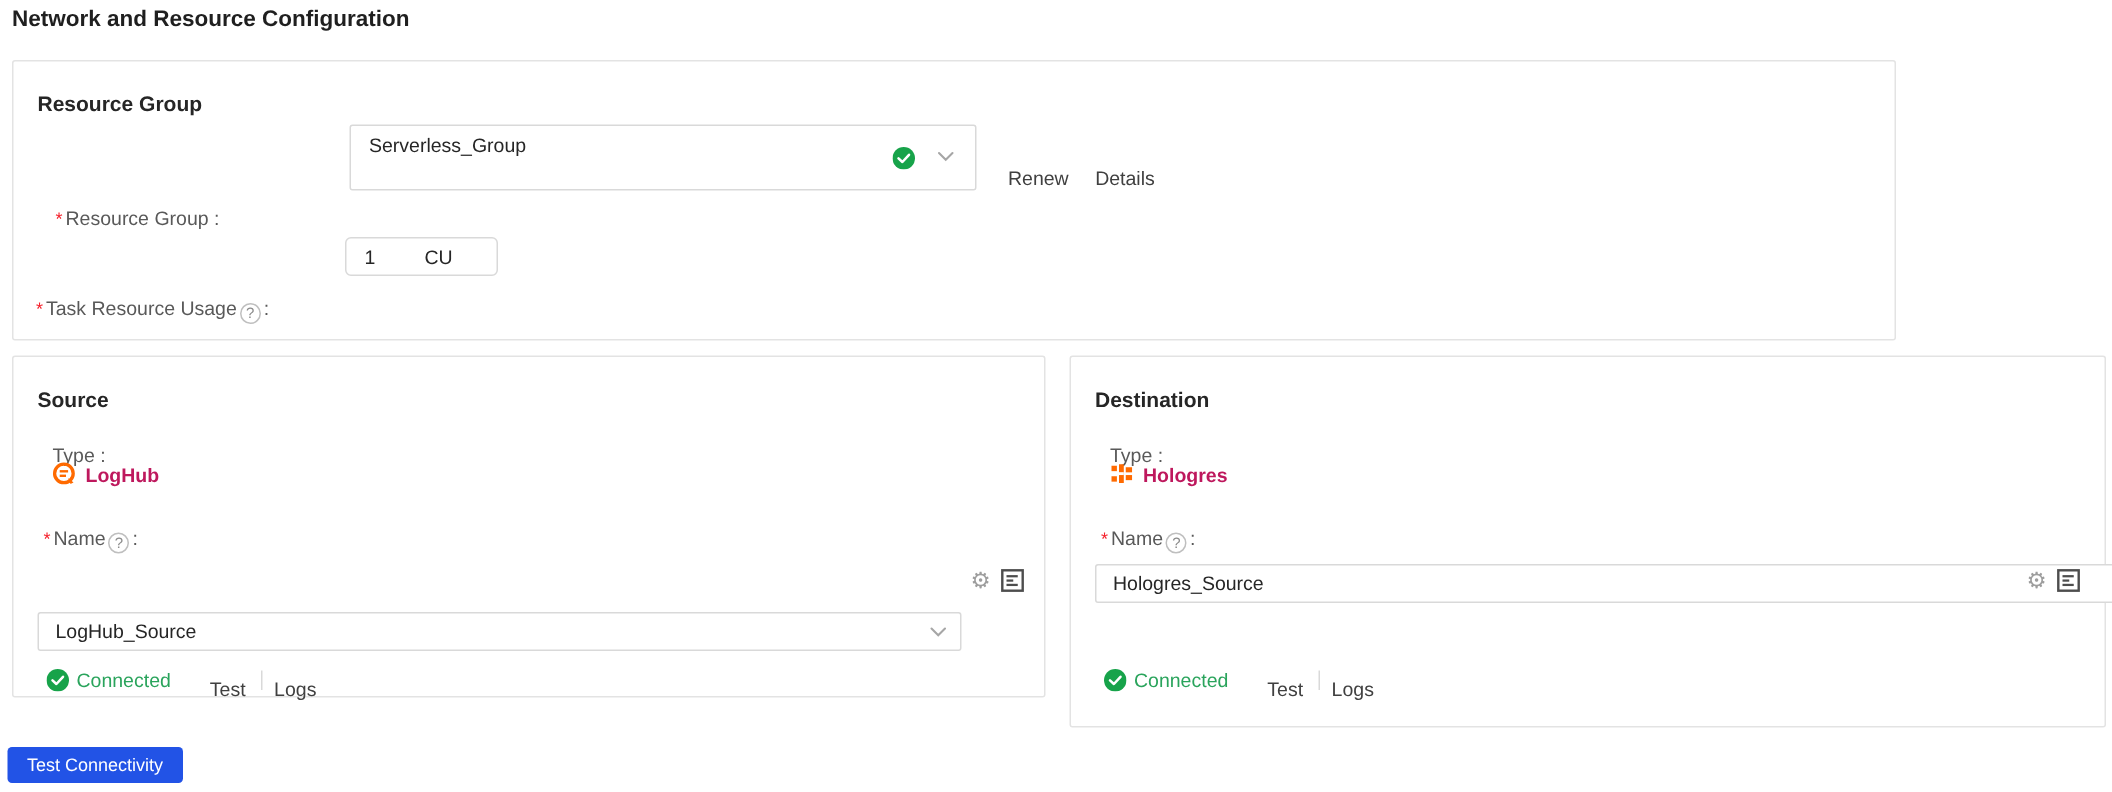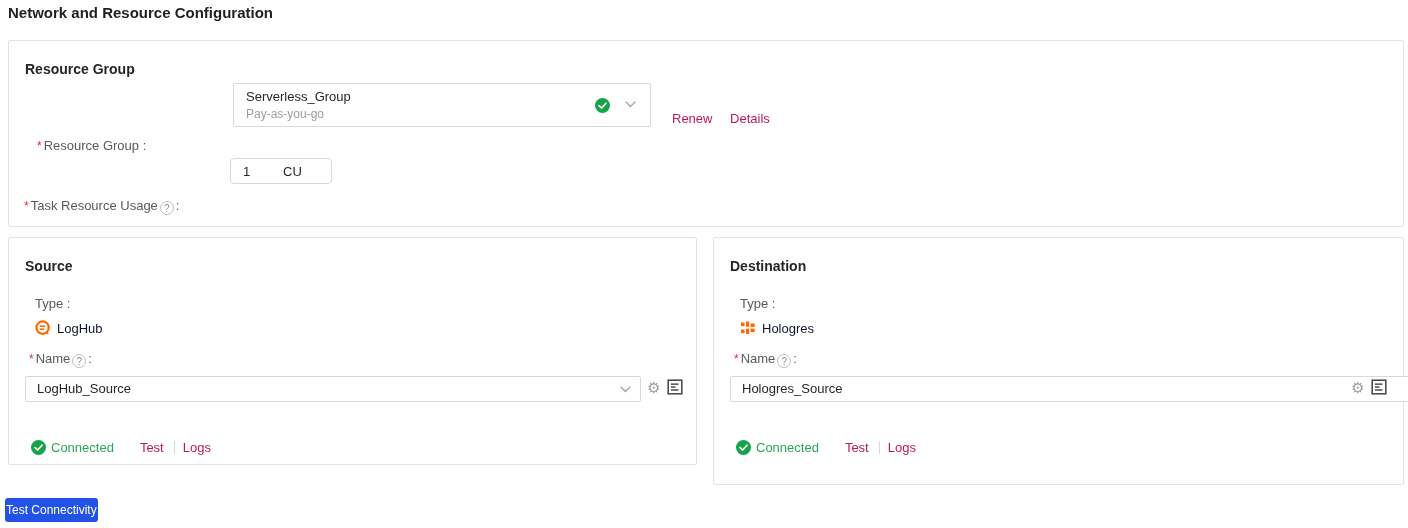--- a/index.html
+++ b/index.html
@@ -9,21 +9,21 @@
     font-family:"Liberation Sans", sans-serif; color:#262626; overflow:hidden;
   }
   .page-title {
     position:absolute; left:8px; top:4px;
     font-size:15px; font-weight:bold; color:#1f1f1f;
   }
   .panel {
     position:absolute; background:#fff;
     border:1px solid #e3e3e3; border-radius:2px;
   }
-  .panel-rg   { left:8px;   top:40px;  width:1396px; height:187px; }
+  .panel-rg   { left:8px;   top:40px;  width:1256px; height:187px; }
   .panel-src  { left:8px;   top:237px; width:689px;  height:228px; }
   .panel-dst  { left:713px; top:237px; width:691px;  height:248px; }
   .panel-heading {
     position:absolute; left:16px; top:20px;
     font-size:14px; font-weight:bold; color:#262626;
   }
   .field-label {
     position:absolute; font-size:13px; color:#595959; white-space:nowrap;
   }
   .req { color:#f5222d; margin-right:2px; font-size:12px; }
@@ -37,49 +37,49 @@
   .rg-select {
     position:absolute; left:224px; top:42px; width:418px; height:44px;
     border:1px solid #d9d9d9; border-radius:2px; background:#fff;
     padding:4px 70px 4px 12px; cursor:pointer;
   }
   .rg-select .val { font-size:13px; color:#262626; line-height:18px; }
   .rg-select .sub { font-size:12px; color:#9e9e9e; line-height:17px; }
   .rg-select .check-pos { position:absolute; right:40px; top:14px; }
   .rg-select .chev-pos  { position:absolute; right:14px; top:17px; }
   .inline-links { position:absolute; left:663px; top:70px; font-size:13px; }
-  a.link { color:#be185d; text-decoration:none; cursor:pointer; }
+  a.link { color:#404040; text-decoration:none; cursor:pointer;margin-top:12px; }
   .inline-links a.link + a.link { margin-left:14px; }
   
   .cu-box {
     position:absolute; left:221px; top:117px; width:102px; height:26px;
     border:1px solid #d9d9d9; border-radius:4px; background:#fff;
     display:flex; align-items:center;
   }
   .cu-box input {
     width:44px; height:24px; border:none; outline:none; background:transparent;
     font-size:13px; color:#262626; padding-left:12px;
     font-family:"Liberation Sans", sans-serif;
   }
   .cu-box .cu-unit { font-size:13px; color:#262626; margin-left:8px;text-align:right; }
   
   .type-label { left:26px; top:58px; }
   .type-value {
-    position:absolute; left:26px; top:82px; display:flex; align-items:center;
-    font-size:13px; color:#0f172a;
+    position:absolute; left:26px; top:70px; display:flex; align-items:center;
+    font-size:13px; color:#be185d;font-weight:bold;
   }
   .type-value .tv-icon { margin-right:6px; display:inline-flex; }
   .name-label { left:20px; top:113px; }
   .name-select {
     position:absolute; left:16px; top:138px; height:26px;
     border:1px solid #d9d9d9; border-radius:2px; background:#fff;
     font-size:13px; color:#262626; line-height:24px; padding:0 26px 0 11px;
     cursor:pointer;
   }
-  .panel-src .name-select { width:616px; }
+  .panel-src .name-select { width:616px;margin-top:32px; }
   .panel-dst .name-select { width:732px; }
   .name-select .chev-pos { position:absolute; right:9px; top:9px; }
   .gear-icon {
     position:absolute; top:140px; font-size:15px; color:#9e9e9e;
     cursor:pointer; line-height:20px;
   }
   .doc-icon { position:absolute; top:141px; cursor:pointer; }
   .panel-src .gear-icon { left:638px; }
   .panel-src .doc-icon  { left:658px; }
   .panel-dst .gear-icon { left:637px; }
@@ -89,38 +89,37 @@
     font-size:13px;
   }
   .conn-row .status-text { color:#2aa45c; margin:0 26px 0 5px; }
   .conn-row .v-div {
     width:1px; height:13px; background:#d9d9d9; margin:0 8px 0 10px;
   }
   
   .btn-primary {
     position:absolute; left:5px; top:498px; height:24px;
     background:#2253e6; color:#fff; border:none; border-radius:3px;
-    font-size:12px; padding:0 1px; cursor:pointer;
+    font-size:12px; padding:0 13px; cursor:pointer;
     font-family:"Liberation Sans", sans-serif;
   }
   svg { display:block; }
 </style>
 </head>
 <body>
 
 <div class="page-title">Network and Resource Configuration</div>
 
 <div class="panel panel-rg">
   <div class="panel-heading">Resource Group</div>
 
   <div class="field-label" style="left:28px; top:97px;"><span class="req">*</span><span>Resource Group :</span></div>
 
   <div class="rg-select">
     <div class="val">Serverless_Group</div>
-    <div class="sub">Pay-as-you-go</div>
     <span class="check-pos">
       <svg width="15" height="15" viewBox="0 0 15 15">
           <circle cx="7.5" cy="7.5" r="7.5" fill="#17a34a"></circle>
           <path d="M4 7.6 L6.6 10 L11 5.2" stroke="#fff" stroke-width="1.7" fill="none" stroke-linecap="round" stroke-linejoin="round"></path>
         </svg>
     </span>
     <span class="chev-pos">
       <svg width="11" height="7" viewBox="0 0 11 7">
           <path d="M1 1 L5.5 5.5 L10 1" stroke="#a6a6a6" stroke-width="1.4" fill="none" stroke-linecap="round"></path>
         </svg>

